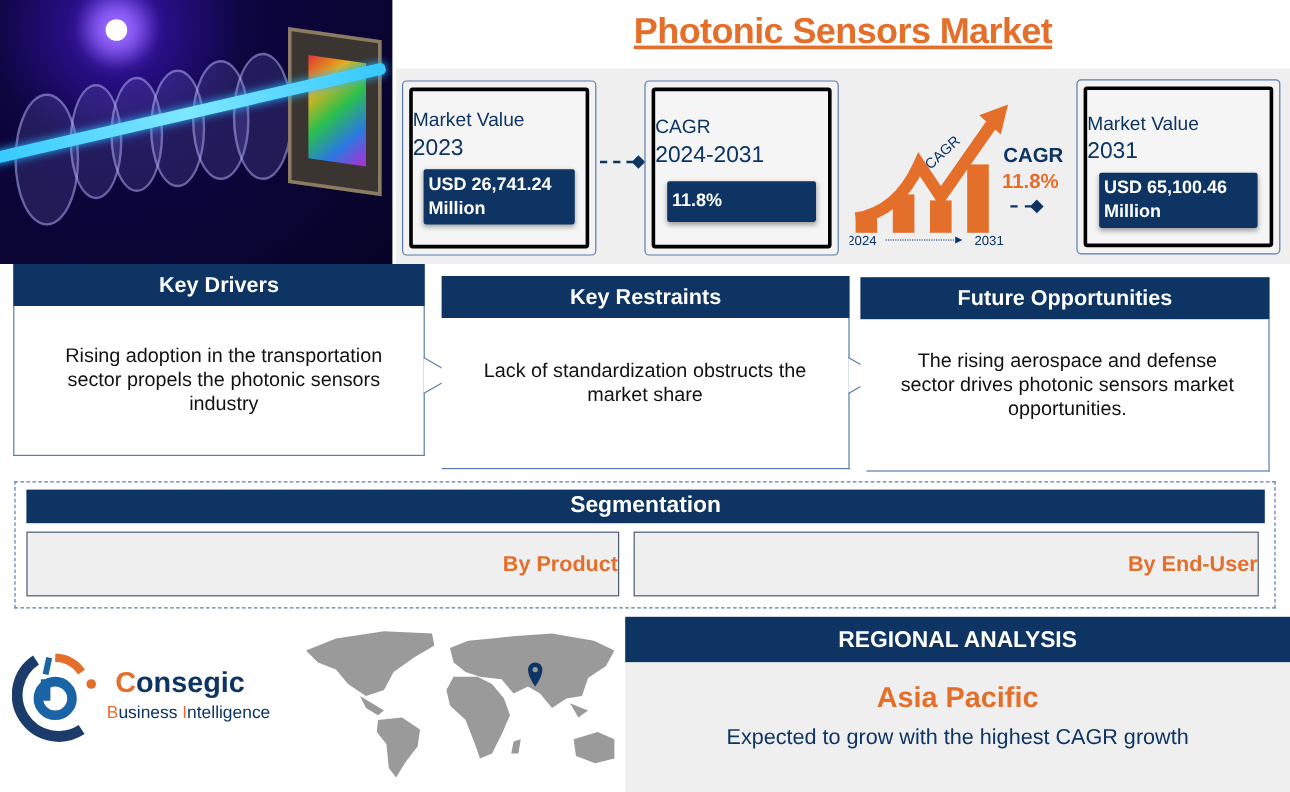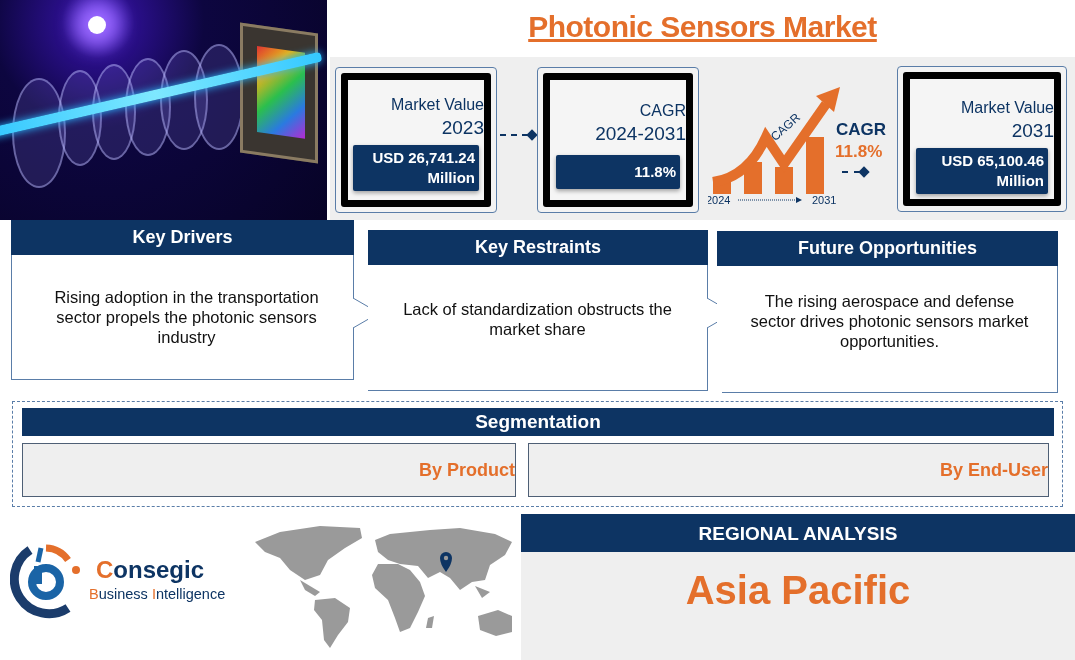--- a/index.html
+++ b/index.html
@@ -10,21 +10,21 @@
   .hero .beam { position:absolute; left:-10px; top:128px; width:340px; height:10px; background: linear-gradient(90deg,#34c8ff,#7ee8ff,#34c8ff); transform: rotate(-13deg); transform-origin: left center; box-shadow: 0 0 8px #29b6ff; border-radius:4px; }
   .hero .lens { position:absolute; border:2px solid rgba(190,190,255,0.45); background: rgba(140,130,230,0.18); border-radius:50%; }
   .hero .chip { position:absolute; left:240px; top:28px; width:78px; height:130px; background:#3a3530; border:3px solid #8a7b62; transform: skewY(8deg); }
   .hero .chip-inner { position:absolute; left:14px; top:18px; width:48px; height:86px; background: linear-gradient(135deg,#d33,#e8b21a,#2bbf4d,#2a7ae0,#b52ad3); }
   .hero .flare { position:absolute; left:88px; top:16px; width:18px; height:18px; border-radius:50%; background:#fff; box-shadow: 0 0 20px 12px #9d6bff; }
 
   
   .title { left: 330px; top: 10px; width: 745px; text-align:center; font-size: 30px; font-weight: bold; color: #e46f2b; letter-spacing: -0.5px; text-decoration: underline; }
   .band { left: 330px; top: 57px; width: 745px; height: 163px; background: #efefef; }
   .stat-card { position:absolute; border:1px solid #5a7da8; border-radius:4px; background:#f3f3f3; padding:5px; }
-  .stat-card .inner { width:100%; height:100%; border:7px solid #000000; border-radius:3px; background:#f5f5f5; text-align:right; color:#0d3463; }
+  .stat-card .inner { width:100%; height:100%; border:3px solid #000000; border-radius:3px; background:#f5f5f5; text-align:left; color:#0d3463; }
   .stat-label { font-size:16px; }
   .stat-year { font-size:19px; font-weight:normal; margin-top:3px; }
   .stat-value { margin: 6px auto 0; background:#0d3463; color:#fff; font-weight:bold; font-size:15px; line-height:20px; padding: 3px 4px; box-shadow: 0 2px 4px rgba(0,0,0,0.35); border-radius:2px; }
   .connector { position:absolute; border-top:2px dashed #0d3463; }
   .diamond { position:absolute; width:8px; height:8px; background:#0d3463; transform: rotate(45deg); }
 
   
   .key-box { position:absolute; background:#fff; }
   .key-head { background:#0d3463; color:#fff; font-weight:bold; font-size:18px; text-align:center; height:35px; line-height:35px; }
   .key-body { border:1px solid #5a7da8; border-top:none; color:#111; font-size:16.5px; text-align:center; line-height:20px; display:flex; align-items:center; justify-content:center; padding: 0 20px; }
@@ -35,21 +35,21 @@
   .seg-item { position:absolute; top:41px; height:54px; background:#efefef; border:1px solid #4e5f75; color:#e46f2b; font-weight:bold; font-size:18px; text-align:right; line-height:52px; }
 
   
   .logo { left: 10px; top: 540px; width: 220px; height: 80px; }
   .logo-text1 { position:absolute; left:86px; top:16px; font-size:24px; color:#0d3463; font-weight:bold; }
   .logo-text2 { position:absolute; left:79px; top:46px; font-size:14.5px; color:#0d3463; }
   .orange { color:#e46f2b; }
   .map { left: 250px; top: 520px; width: 270px; height: 130px; }
   .region-head { left: 521px; top: 514px; width: 554px; height: 38px; background:#0d3463; color:#fff; font-weight:bold; font-size:19px; text-align:center; line-height:40px; }
   .region-body { left: 521px; top: 552px; width: 554px; height: 108px; background:#efefef; text-align:center; }
-  .region-name { margin-top: 16px; font-size: 40px; font-weight:bold; color:#e46f2b; }
+  .region-name { margin-top: 16px; font-size: 24px; font-weight:bold; color:#e46f2b; }
   .region-desc { margin-top: 8px; font-size: 18px; color:#0d3463; }
 </style>
 </head>
 <body>
 
 <div class="abs hero">
   <div class="flare"></div>
   <div class="lens" style="left:12px;top:78px;width:54px;height:110px;"></div>
   <div class="lens" style="left:58px;top:70px;width:44px;height:96px;"></div>
   <div class="lens" style="left:92px;top:64px;width:44px;height:96px;"></div>
@@ -166,13 +166,14 @@
   </g>
   <g>
     <path d="M190 38 A6 6 0 1 1 202 38 Q202 44 196 52 Q190 44 190 38 Z" fill="#0d3463"></path>
     <circle cx="196" cy="38" r="2.2" fill="#9a9a9a"></circle>
   </g>
 </svg>
 
 <div class="abs region-head">REGIONAL ANALYSIS</div>
 <div class="abs region-body">
   <div class="region-name">Asia Pacific</div>
+  <div class="region-desc">Expected to grow with the highest CAGR growth</div>
 </div>
 
 </body></html>

